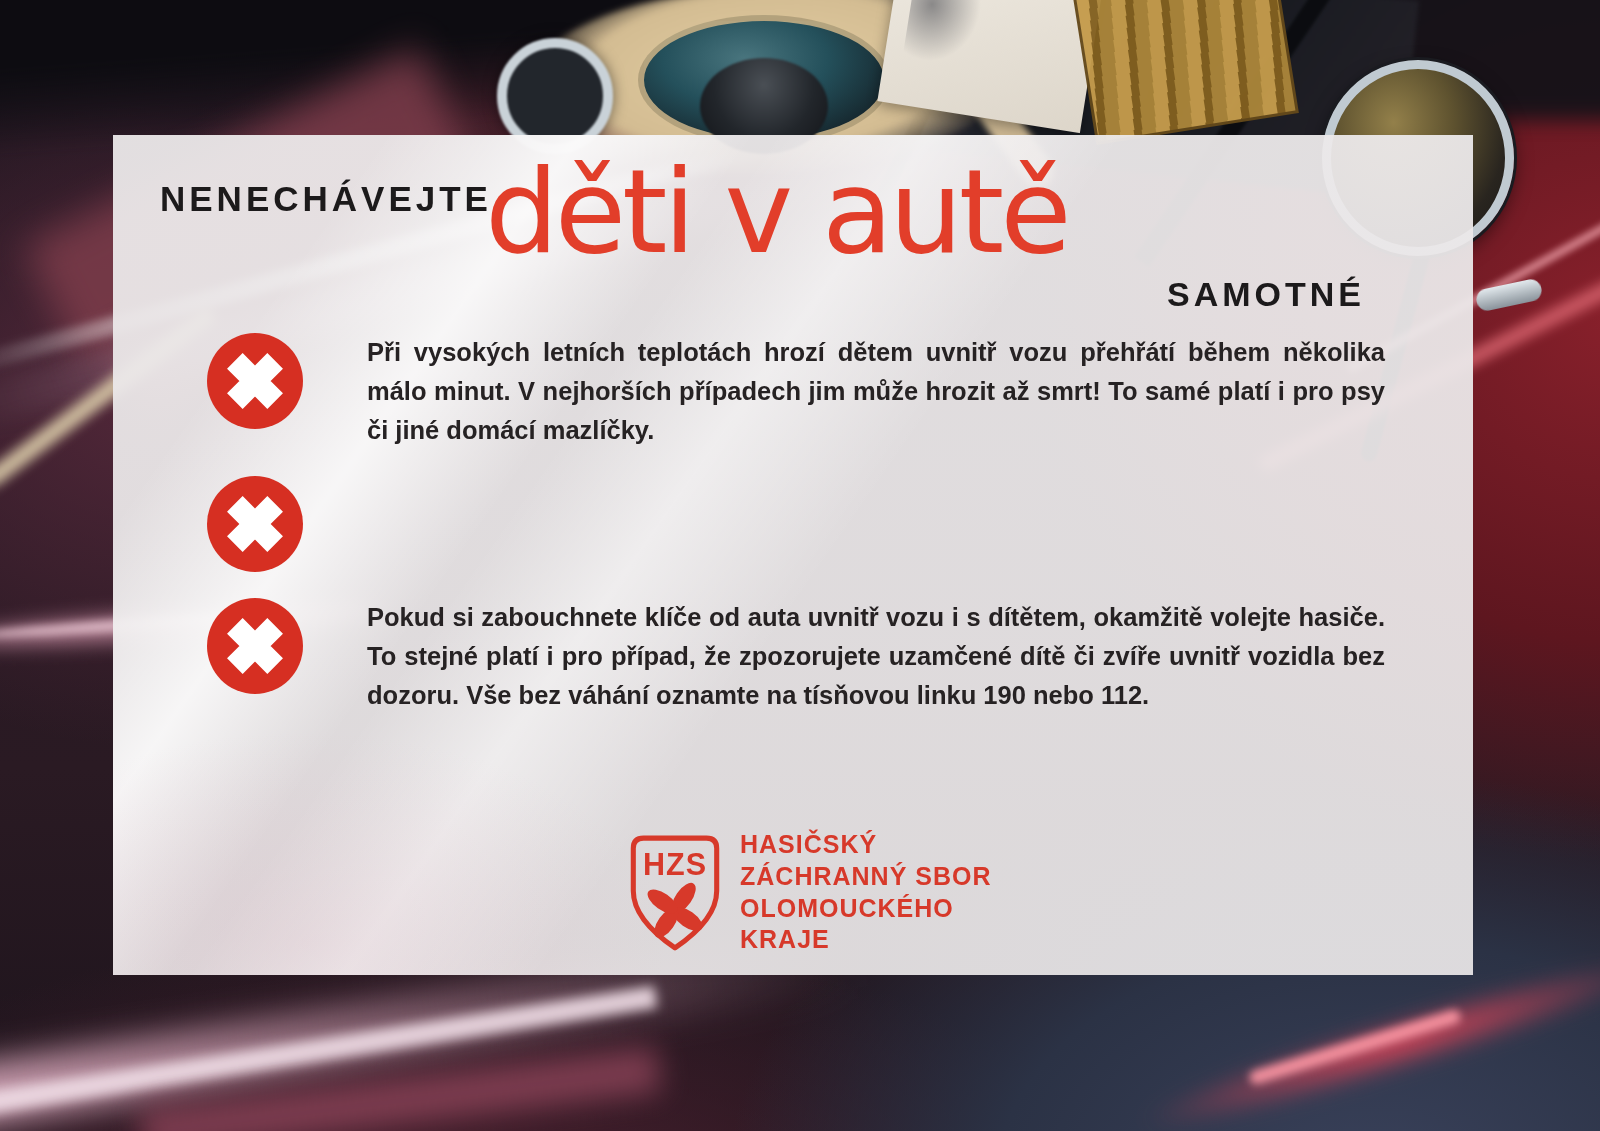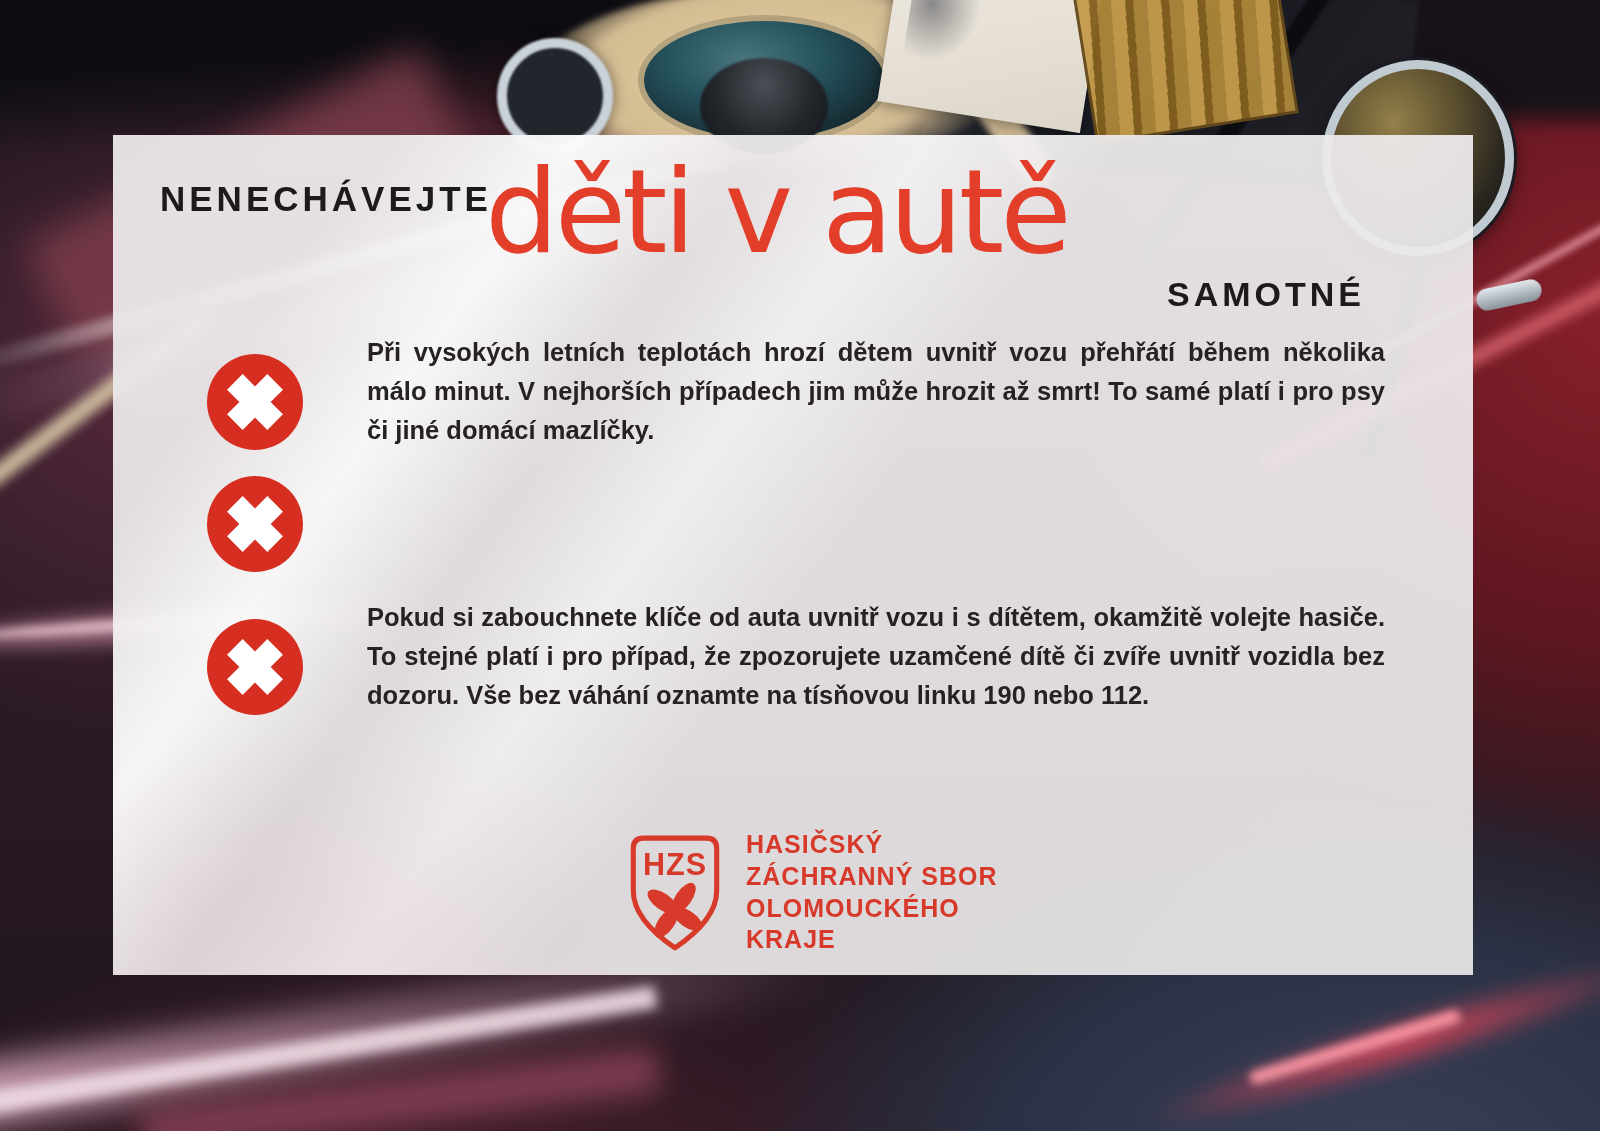--- a/index.html
+++ b/index.html
@@ -96,26 +96,26 @@
   }
   
   .t-pre { position:absolute; left:47px; top:44px; font-family:"Liberation Sans",sans-serif;
       font-size:35px; font-weight:bold; letter-spacing:4px; color:#1c1a1b; white-space:nowrap; }
   .t-main { position:absolute; left:372px; top:14px; font-family:"DejaVu Sans",sans-serif;
       font-size:116px; line-height:1.08; font-weight:normal; letter-spacing:-4px; color:#e23e2a; white-space:nowrap; }
   .t-suf { position:absolute; right:108px; top:140px; font-family:"Liberation Sans",sans-serif;
       font-size:34px; font-weight:bold; letter-spacing:4px; color:#1c1a1b; white-space:nowrap; }
   
   .content { position:absolute; left:94px; top:198px; width:1178px; }
-  .row { display:flex; align-items:flex-end; margin-bottom:26px; }
+  .row { display:flex; align-items:flex-start; margin-bottom:26px; }
   .xicon { flex:0 0 96px; width:96px; height:96px; margin-right:64px; }
   .row p { flex:1; font-family:"Liberation Sans",sans-serif; font-size:25.5px; line-height:1.53;
       font-weight:bold; color:#262223; text-align:justify; text-align-last:left; hyphens:none; }
   
-  .logo-row { position:absolute; left:515px; top:694px; display:flex; align-items:center; gap:24px; }
+  .logo-row { position:absolute; left:515px; top:694px; display:flex; align-items:center; gap:18px; }
   .org { font-family:"Liberation Sans",sans-serif; font-size:25px; line-height:1.27;
       font-weight:bold; letter-spacing:1px; color:#d7392a; }
 </style>
 </head>
 <body>
 
 <div class="poster">
 
   <div class="photo">
     <div class="ph roof"></div>

